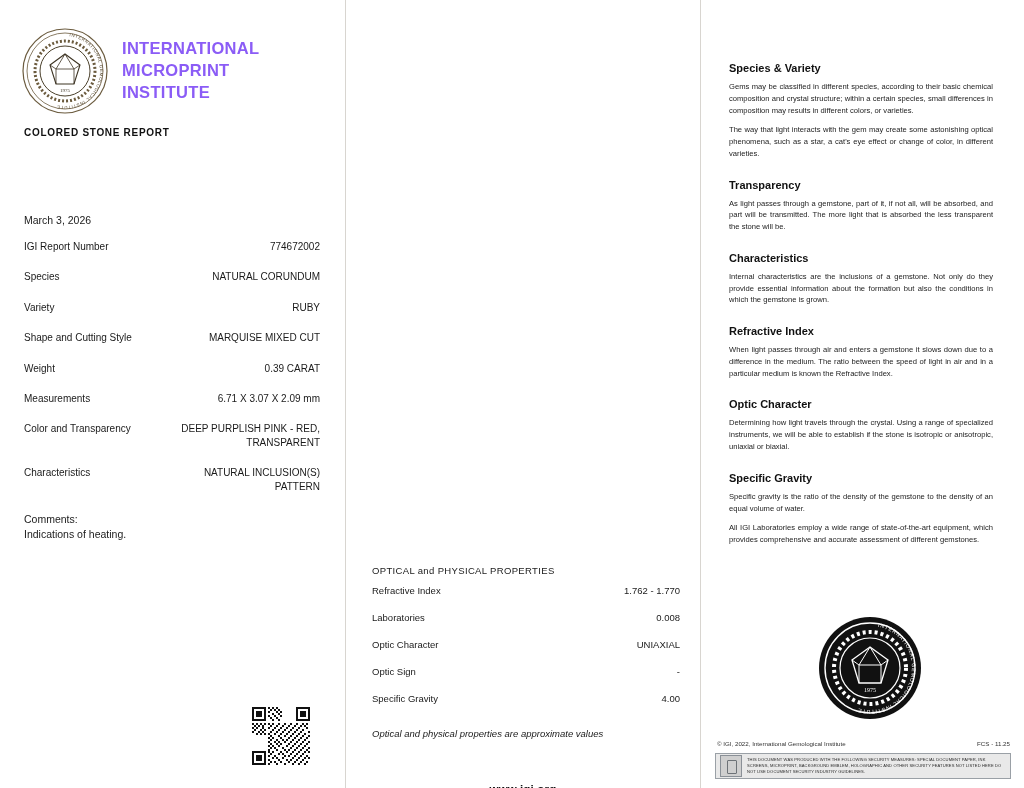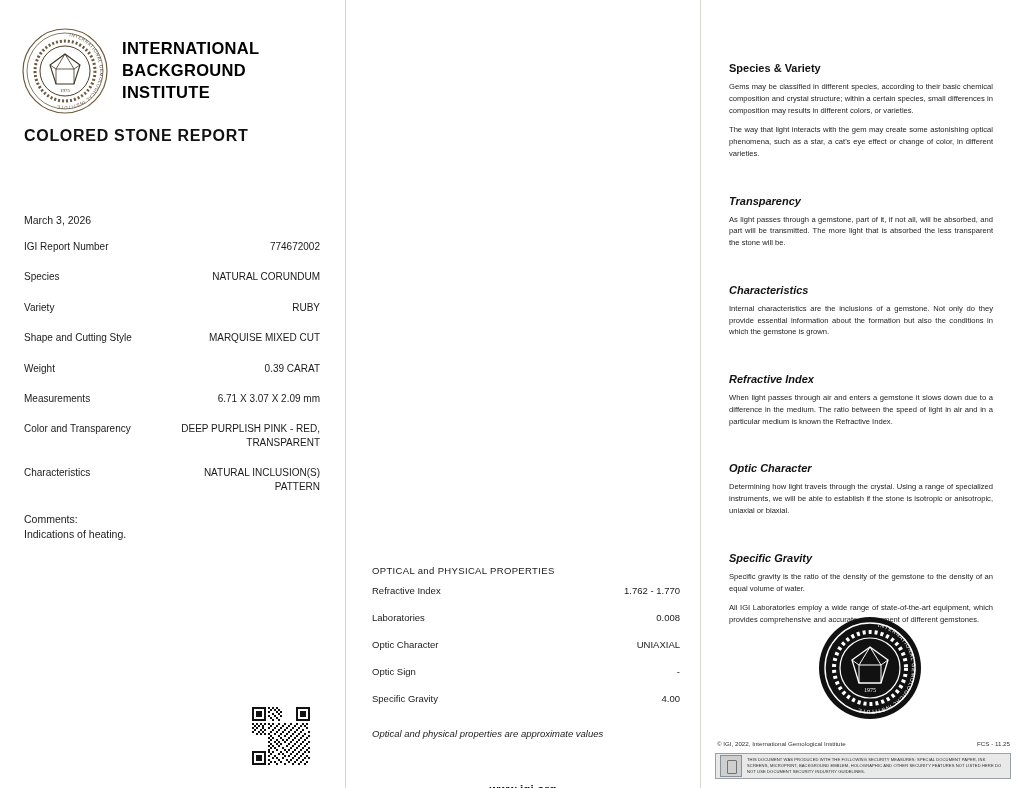--- a/index.html
+++ b/index.html
@@ -50,28 +50,28 @@
     flex: none;
   }
   .igi-seal svg { display: block; }
 
   .logo-text {
     margin-left: 14px;
     font-weight: bold;
     font-size: 16.5px;
     letter-spacing: 0.3px;
     line-height: 1.32;
-    color: #000000;
+    color: #8b5cf6;
   }
 
   .report-title {
     position: absolute;
     left: 24px;
     top: 127px;
-    font-size: 16px;
+    font-size: 10px;
     font-weight: bold;
     letter-spacing: 0.7px;
     color: #111;
   }
 
   .report-date {
     position: absolute;
     left: 24px;
     top: 214px;
     font-size: 10.5px;
@@ -187,21 +187,21 @@
     left: 28px;
     top: 62px;
     width: 264px;
   }
   .info-h {
     font-size: 11px;
     font-weight: bold;
     color: #111;
     margin: 0 0 7px 0;
   }
-  .info-h.spaced { margin-top: 35px; font-style: italic; }
+  .info-h.spaced { margin-top: 19px; }
   .info-p {
     font-size: 7.6px;
     line-height: 1.55;
     color: #222;
     margin: 0 0 8px 0;
     text-align: justify;
   }
 
   .seal-bottom {
     position: absolute;
@@ -284,21 +284,21 @@
         <line x1="58" y1="37" x2="52" y2="41" stroke="#3d3423" stroke-width="0.8"></line>
         <text x="43" y="64" font-size="5" fill="#3d3423" text-anchor="middle" font-family="Liberation Serif, serif">1975</text>
         <path id="sealarc" d="M 43 8 A 35 35 0 1 1 42.9 8" fill="none"></path>
         <text font-size="4.4" fill="#5a4c33" font-family="Liberation Sans, sans-serif" letter-spacing="0.6">
           <textPath href="#sealarc" startOffset="2%">INTERNATIONAL GEMOLOGICAL INSTITUTE</textPath>
         </text>
       </svg>
     </div>
     <div class="logo-text">
       <div>INTERNATIONAL</div>
-      <div>BACKGROUND</div>
+      <div>MICROPRINT</div>
       <div>INSTITUTE</div>
     </div>
   </div>
 
   <div class="report-title">COLORED STONE REPORT</div>
 
   <div class="report-date">March 3, 2026</div>
 
   <table class="spec-table">
     <tbody>

